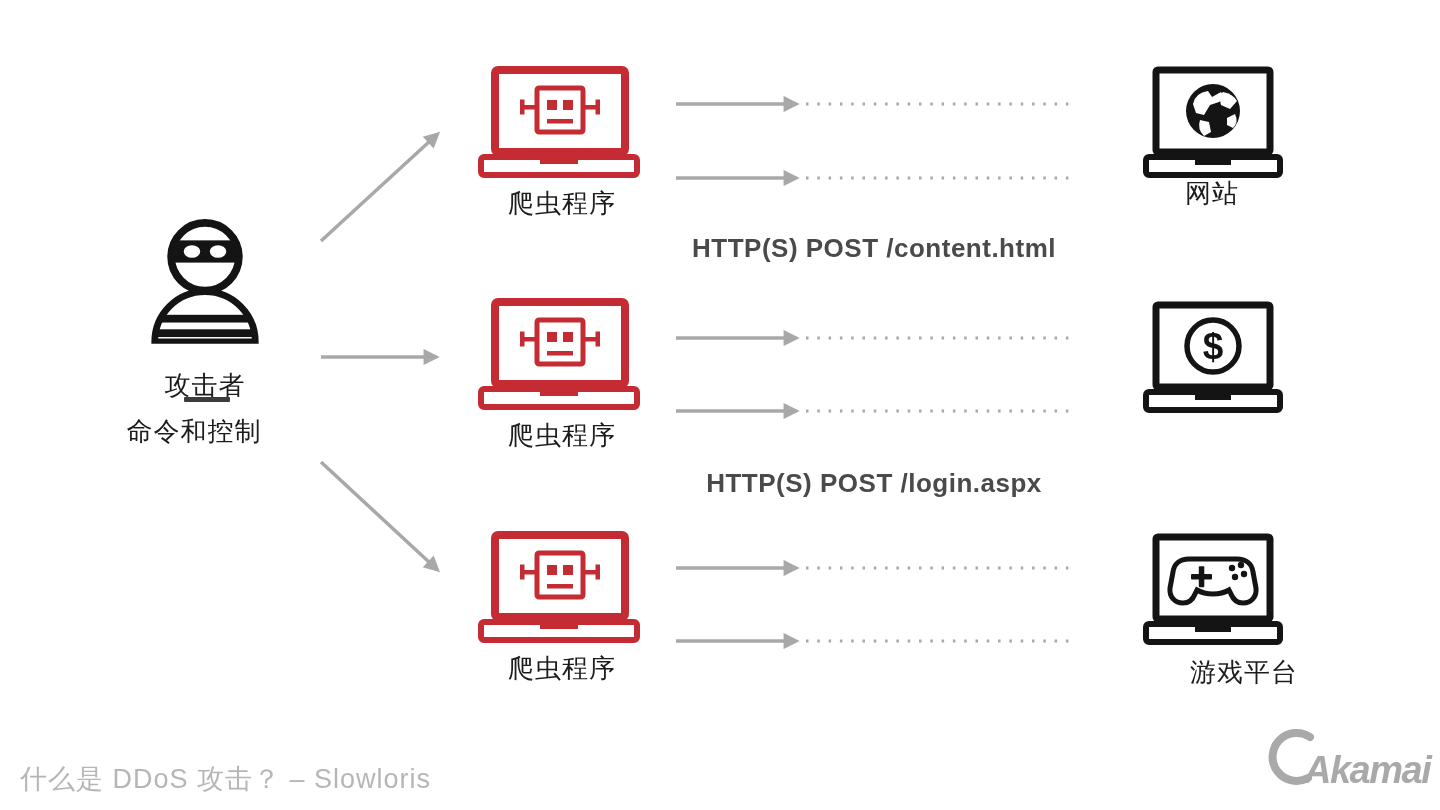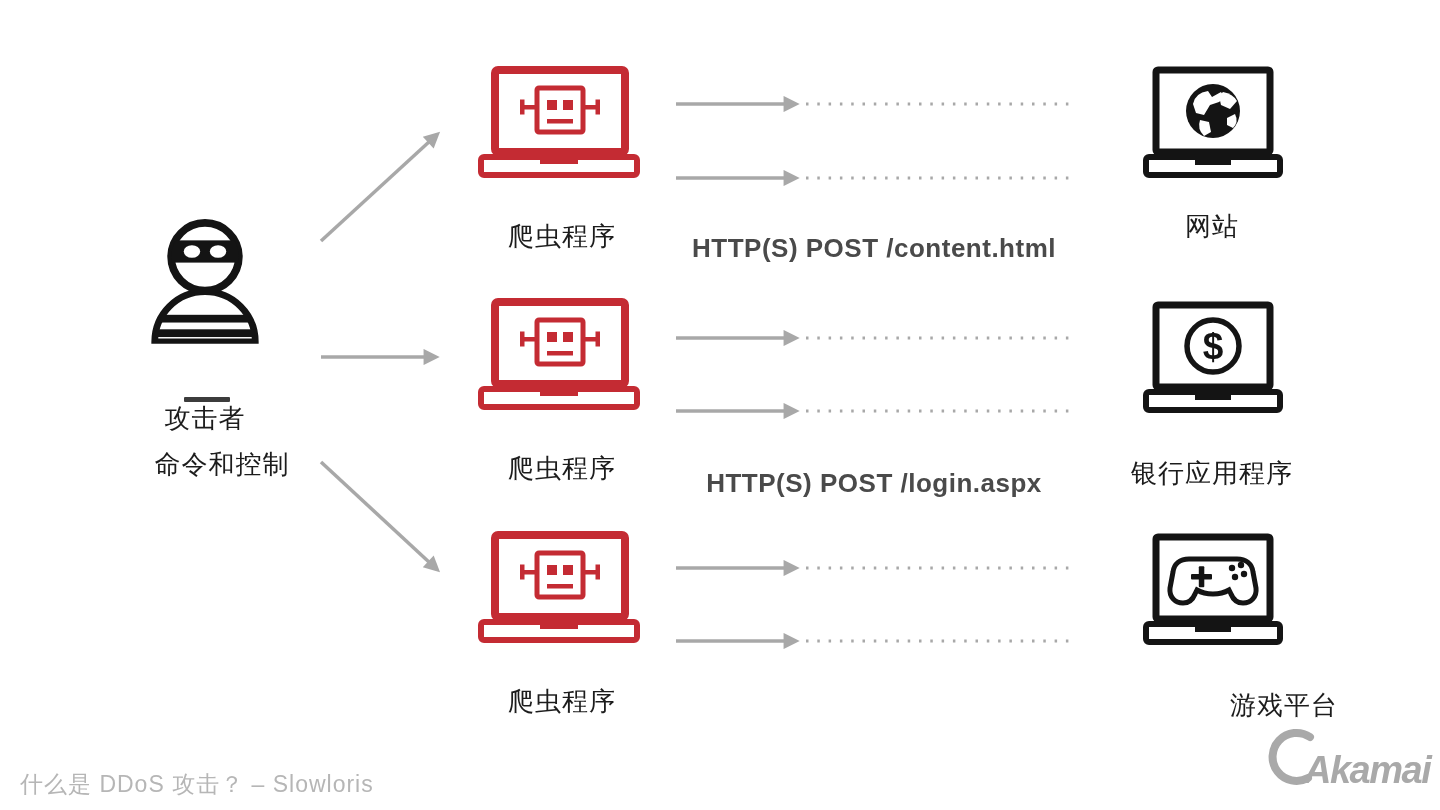--- a/index.html
+++ b/index.html
@@ -13,32 +13,32 @@
     --logo-color:#a9a9a9;
     --divider-color:#3c3c3c;
   }
   html,body{margin:0;padding:0;background:#e8e8e8;}
   .canvas{
     position:relative;width:1440px;height:810px;background:var(--background);
     font-family:"Liberation Sans",sans-serif;overflow:hidden;
   }
   .cn-label{
     position:absolute;transform:translateX(-50%);font-size:26px;
-    color:var(--label-color);white-space:nowrap;text-align:center;letter-spacing:1px;margin-top:33px;
+    color:var(--label-color);white-space:nowrap;text-align:center;letter-spacing:1px;
   }
   .http-label{
     position:absolute;transform:translateX(-50%);font-size:26px;font-weight:bold;
     color:var(--http-text-color);white-space:nowrap;letter-spacing:0.5px;
   }
   .divider{
     position:absolute;width:46px;height:5px;background:var(--divider-color);border-radius:1px;
   }
   .footer-caption{
-    position:absolute;left:20px;top:761px;font-size:23px;color:var(--footer-color);
-    letter-spacing:1px;white-space:nowrap;margin-top:8px;
+    position:absolute;left:20px;top:761px;font-size:27px;color:var(--footer-color);
+    letter-spacing:1px;white-space:nowrap;
   }
   .icon-box{position:absolute;}
   .arrows-layer{position:absolute;left:0;top:0;pointer-events:none;}
   
   .s-red{stroke:var(--bot-red);}
   .f-red{fill:var(--bot-red);}
   .s-blk{stroke:var(--target-black);}
   .f-blk{fill:var(--target-black);}
   .f-white{fill:#ffffff;}
   .f-none{fill:none;}
@@ -152,21 +152,21 @@
     <line x1="806" y1="568" x2="1070" y2="568" class="dot-line"></line>
     <line x1="676" y1="641" x2="786" y2="641" class="arrow-line" marker-end="url(#ah)"></line>
     <line x1="806" y1="641" x2="1070" y2="641" class="dot-line"></line>
   </svg>
 
   <svg class="icon-box" style="left:147px;top:216px" width="116" height="128" viewBox="0 0 120 132">
     <use href="#sym-attacker"></use>
   </svg>
   <div class="cn-label" style="left:205px;top:368px">攻击者</div>
   <div class="divider" style="left:184px;top:397px"></div>
-  <div class="cn-label" style="left:222px;top:414px">命令和控制</div>
+  <div class="cn-label" style="left:194px;top:414px">命令和控制</div>
 
   <svg class="icon-box" style="left:478px;top:66px" width="162" height="112" viewBox="0 0 162 112">
       <use href="#sym-bot-laptop"></use>
     </svg>
   <div class="cn-label" style="left:562px;top:186px">爬虫程序</div>
 
   <svg class="icon-box" style="left:478px;top:298px" width="162" height="112" viewBox="0 0 162 112">
       <use href="#sym-bot-laptop"></use>
     </svg>
   <div class="cn-label" style="left:562px;top:418px">爬虫程序</div>
@@ -179,27 +179,26 @@
   <svg class="icon-box" style="left:1143px;top:66px" width="140" height="112" viewBox="0 0 140 112">
     <use href="#sym-laptop-frame"></use>
       <use href="#sym-globe"></use>
   </svg>
   <div class="cn-label" style="left:1212px;top:176px">网站</div>
 
   <svg class="icon-box" style="left:1143px;top:301px" width="140" height="112" viewBox="0 0 140 112">
     <use href="#sym-laptop-frame"></use>
       <use href="#sym-dollar"></use>
   </svg>
-  <div class="cn-label" style="left:1212px;top:423px">银行应用程序</div>
 
   <svg class="icon-box" style="left:1143px;top:533px" width="140" height="112" viewBox="0 0 140 112">
     <use href="#sym-laptop-frame"></use>
       <use href="#sym-gamepad"></use>
   </svg>
-  <div class="cn-label" style="left:1284px;top:655px">游戏平台</div>
+  <div class="cn-label" style="left:1244px;top:655px">游戏平台</div>
 
   <div class="http-label" style="left:874px;top:233px">HTTP(S) POST /content.html</div>
   <div class="http-label" style="left:874px;top:468px">HTTP(S) POST /login.aspx</div>
 
   <div class="footer-caption">什么是 DDoS 攻击？  – Slowloris</div>
 
   <svg class="icon-box" style="left:1262px;top:727px" width="172" height="68" viewBox="0 0 172 68">
     <path d="M48 10 A 24 24 0 1 0 46 51" class="logo-swoosh"></path>
     <text x="42" y="56" class="logo-text">Akamai</text>
   </svg>

